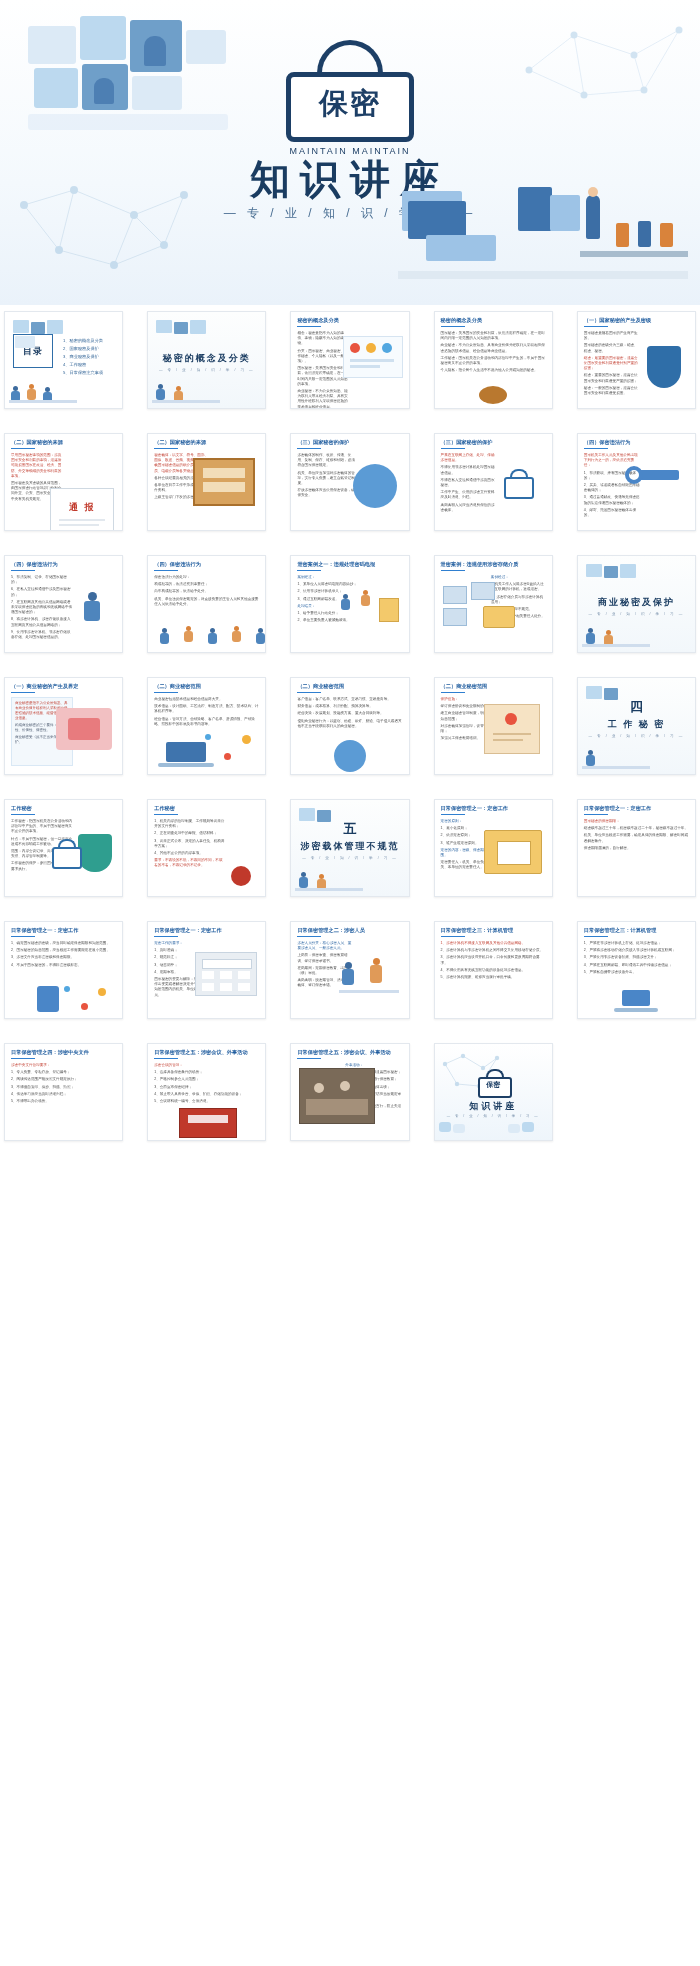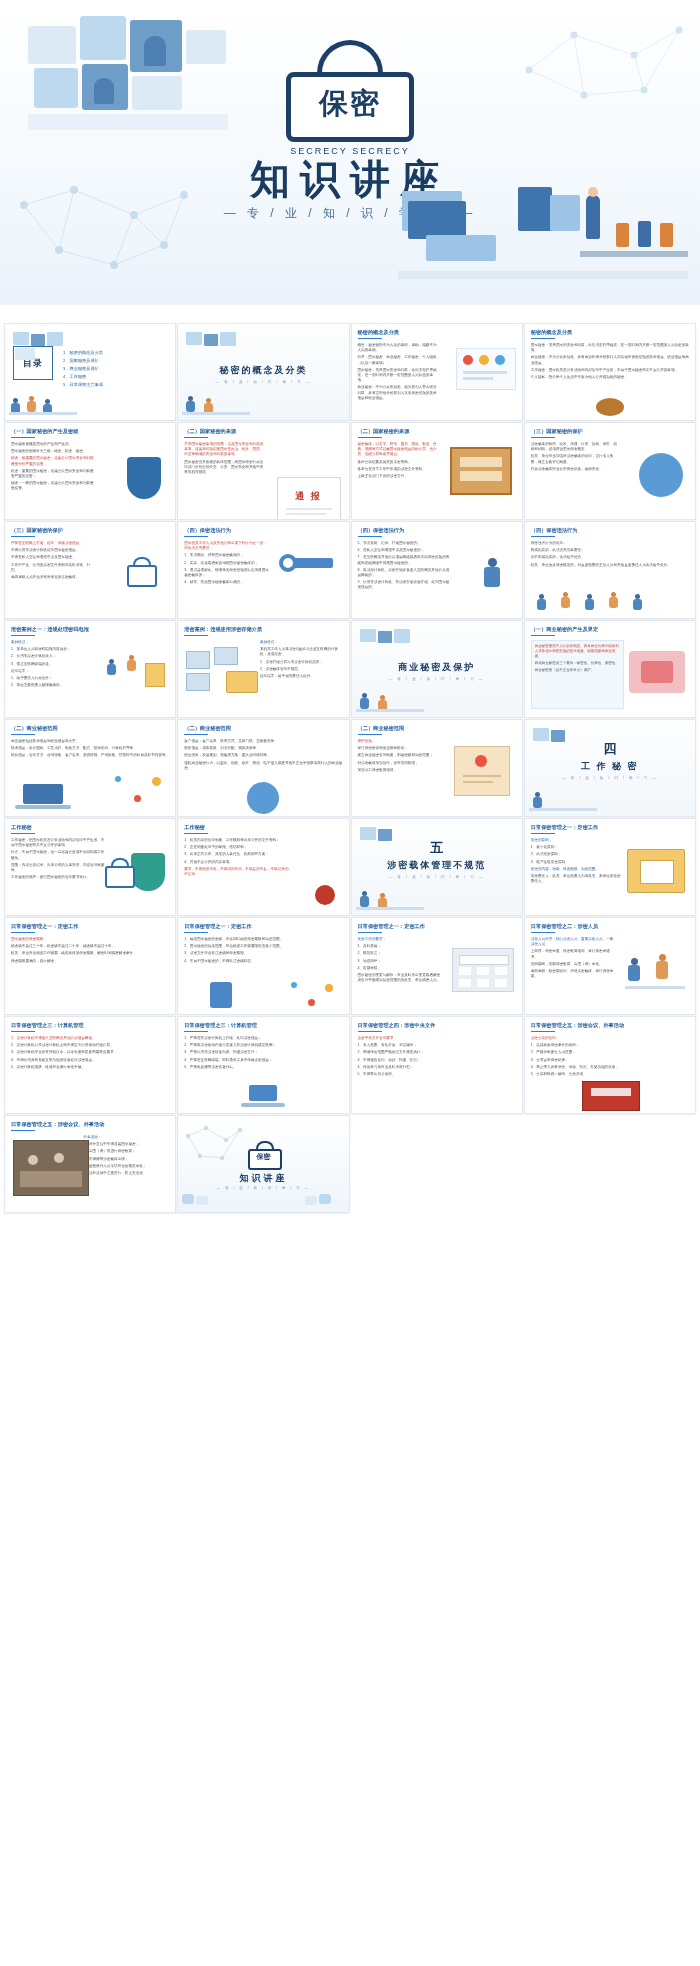--- a/index.html
+++ b/index.html
@@ -24,21 +24,21 @@
   .cover-title{position:absolute;left:0;top:152px;width:700px;text-align:center;
      font-size:40px;font-weight:bold;color:#1a3c61;letter-spacing:10px;}
   .cover-sub{position:absolute;left:0;top:205px;width:700px;text-align:center;
      font-size:12px;color:#4a6f93;letter-spacing:4px;}
   .cover-right{position:absolute;right:10px;bottom:10px;width:300px;height:110px;}
   .book{position:absolute;background:#3f74ad;border-radius:2px;}
   .book.l{background:#9dc3e6;}
   .chairperson{position:absolute;background:#3c6ea5;border-radius:2px;}
 
   
-  .grid{display:grid;grid-template-columns:repeat(4,1fr);gap:1px;padding:18px 4px 10px 4px;}
+  .grid{display:grid;grid-template-columns:repeat(5,1fr);gap:24px;padding:6px 4px 10px 4px;}
   .slide{position:relative;width:100%;height:98px;background:#fff;border:1px solid #e3e8ee;
      box-sizing:border-box;overflow:hidden;}
   .slide .hd{position:absolute;left:6px;top:5px;right:6px;font-size:5.2px;color:#1f5c9e;font-weight:bold;line-height:7px;}
   .slide .hdline{position:absolute;left:6px;top:14px;width:24px;height:1px;background:#2f7fd0;}
   .body-txt{position:absolute;left:6px;right:6px;top:19px;font-size:3.6px;line-height:5.2px;color:#4a4a4a;}
   .body-txt p{margin:0 0 2px 0;}
   .red{color:#c0392b;}
   .blue{color:#1f5c9e;}
   .tintbox{position:absolute;left:6px;right:6px;top:19px;bottom:8px;background:#f3f8fc;border:1px solid #d9e8f5;box-sizing:border-box;padding:3px;font-size:3.5px;line-height:5px;color:#46546a;}
 
@@ -128,21 +128,21 @@
           <circle cx="165" cy="20" r="3.5"></circle>
       <circle cx="70" cy="85" r="3.5"></circle>
           <circle cx="130" cy="80" r="3.5"></circle>
         </g>
     </svg>
 
     <div class="cover-logo">
       <div class="lockshackle"></div>
       <div class="lockbody"></div>
       <div class="lock-cn">保密</div>
-      <div class="lock-en">SECRECY  SECRECY</div>
+      <div class="lock-en">MAINTAIN  MAINTAIN</div>
     </div>
 
     <div class="cover-title">知识讲座</div>
     <div class="cover-sub">— 专 / 业 / 知 / 识 / 学 / 习 —</div>
 
     <div class="cover-right">
       <div class="book l" style="left:12px;top:6px;width:60px;height:40px;"></div>
       <div class="book" style="left:18px;top:16px;width:58px;height:38px;"></div>
       <div class="book l" style="left:36px;top:50px;width:70px;height:26px;"></div>
       <div class="book" style="left:128px;top:2px;width:34px;height:44px;"></div>

